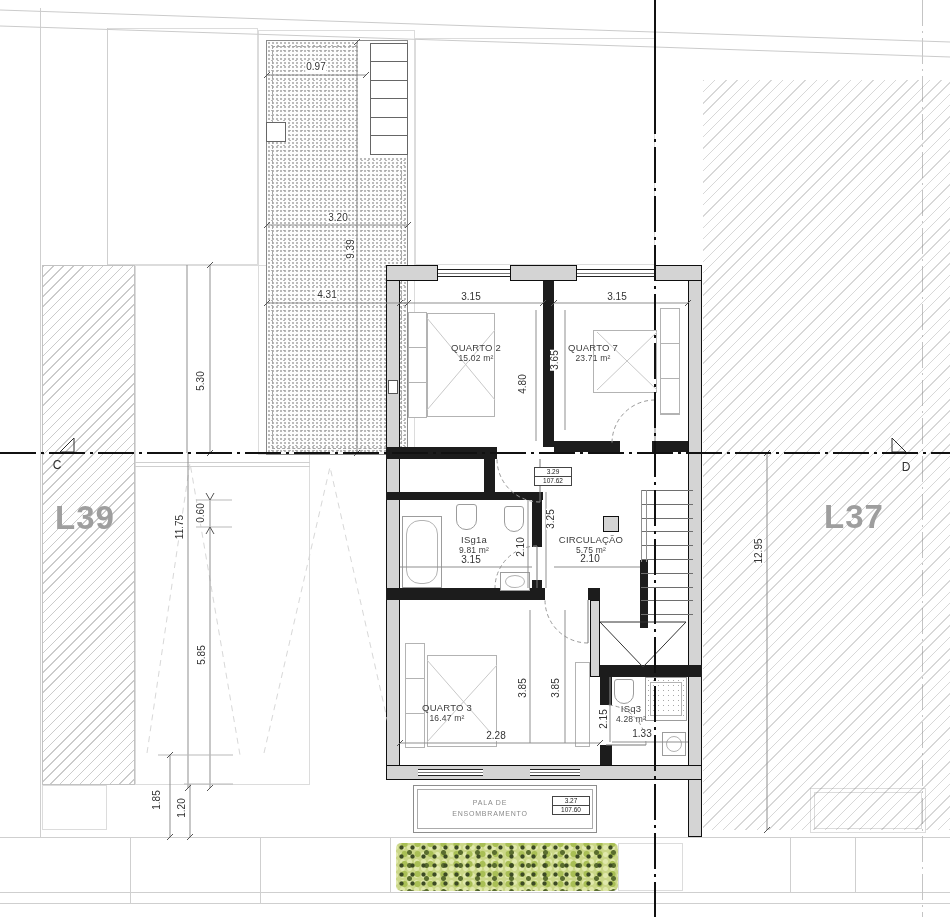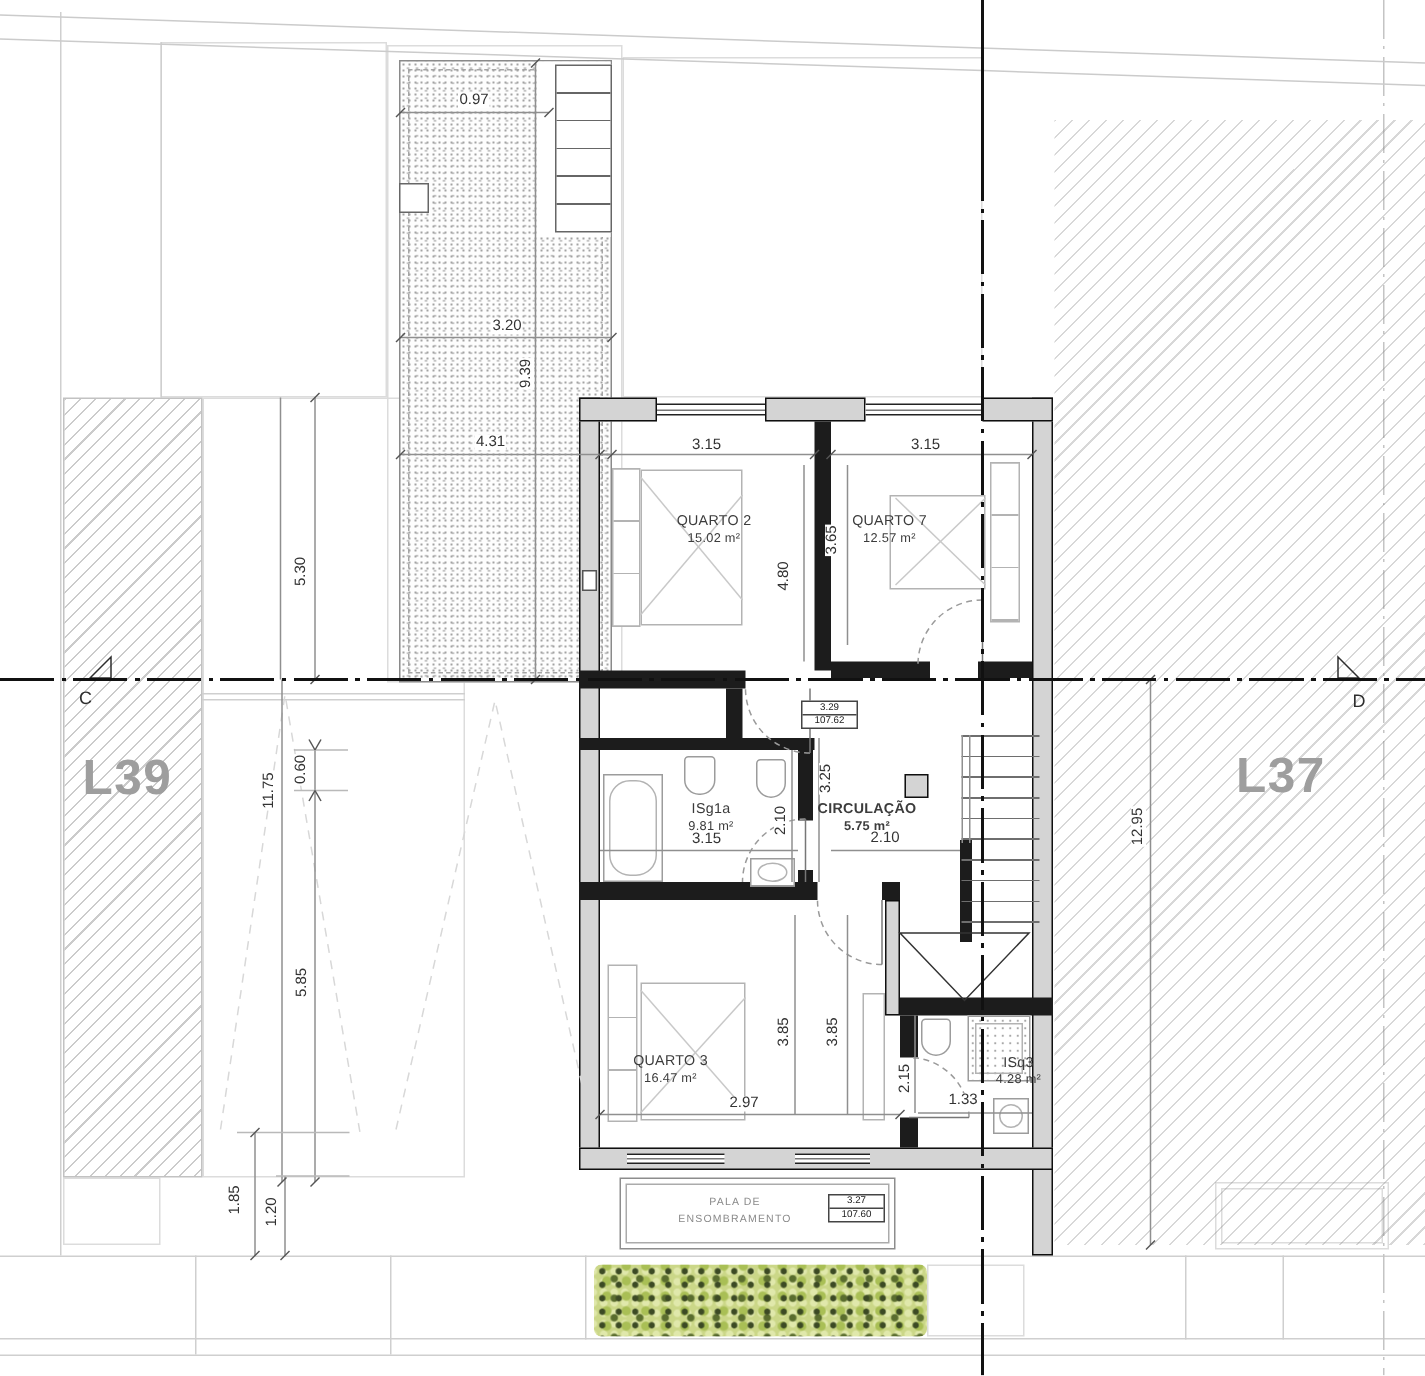--- a/index.html
+++ b/index.html
@@ -281,35 +281,35 @@
     <div class="top">3.27</div>
     <div>107.60</div>
   </div>
 
   <div class="roomlbl" style="left:476px;top:353px;">
     <div>QUARTO 2</div>
     <div class="area">15.02 m²</div>
   </div>
   <div class="roomlbl" style="left:593px;top:353px;">
     <div>QUARTO 7</div>
-    <div class="area">12.57 m²</div>
+    <div class="area">23.71 m²</div>
   </div>
   <div class="roomlbl" style="left:474px;top:545px;">
     <div>ISg1a</div>
     <div class="area">9.81 m²</div>
   </div>
-  <div class="roomlbl" style="left:578px;top:545px;font-weight:bold;">
+  <div class="roomlbl" style="left:591px;top:545px;">
     <div>CIRCULAÇÃO</div>
     <div class="area">5.75 m²</div>
   </div>
   <div class="roomlbl" style="left:447px;top:713px;">
     <div>QUARTO 3</div>
     <div class="area">16.47 m²</div>
   </div>
-  <div class="roomlbl" style="left:631px;top:714px;margin-left:48px;">
+  <div class="roomlbl" style="left:631px;top:714px;">
     <div>ISq3</div>
     <div class="area">4.28 m²</div>
   </div>
   <div class="canopy-label" style="left:490px;top:808px;">
     <div>PALA DE</div>
     <div>ENSOMBRAMENTO</div>
   </div>
 
   <span class="dim ctr" style="left:316px;top:67px;">0.97</span>
   <span class="dim ctr" style="left:338px;top:218px;">3.20</span>
@@ -323,19 +323,19 @@
   <span class="dim rot" style="left:182px;top:808px;">1.20</span>
   <span class="dim rot" style="left:759px;top:551px;">12.95</span>
   <span class="dim ctr" style="left:471px;top:297px;">3.15</span>
   <span class="dim ctr" style="left:617px;top:297px;">3.15</span>
   <span class="dim rot" style="left:523px;top:384px;">4.80</span>
   <span class="dim rot" style="left:555px;top:360px;">3.65</span>
   <span class="dim ctr" style="left:471px;top:560px;">3.15</span>
   <span class="dim rot" style="left:521px;top:547px;">2.10</span>
   <span class="dim ctr" style="left:590px;top:559px;">2.10</span>
   <span class="dim rot" style="left:551px;top:519px;">3.25</span>
-  <span class="dim ctr" style="left:496px;top:736px;">2.97</span>
+  <span class="dim ctr" style="left:496px;top:736px;">2.28</span>
   <span class="dim rot" style="left:523px;top:688px;">3.85</span>
   <span class="dim rot" style="left:556px;top:688px;">3.85</span>
   <span class="dim ctr" style="left:642px;top:734px;">1.33</span>
   <span class="dim rot" style="left:604px;top:719px;">2.15</span>
 
 </div>
 
 </body></html>

